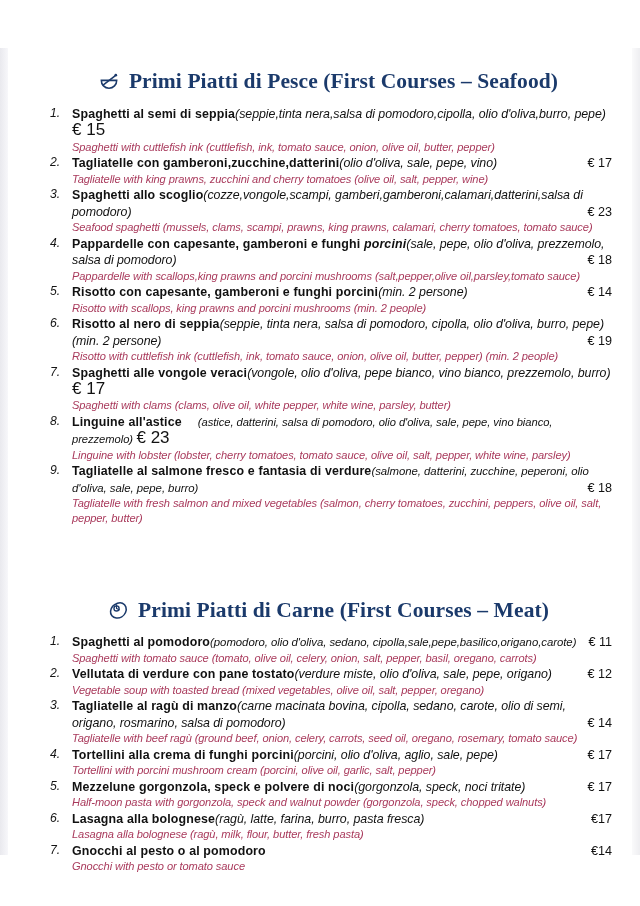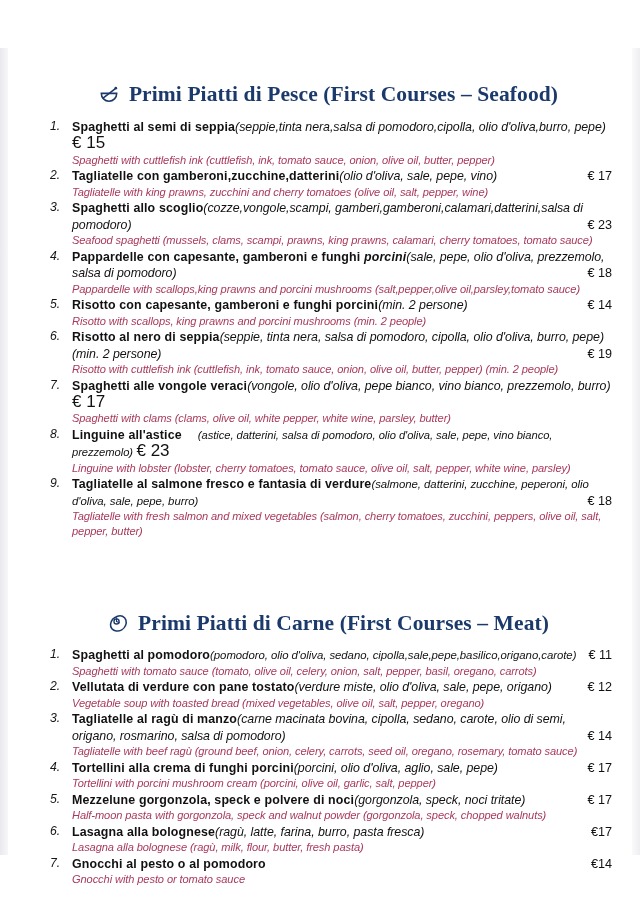--- a/index.html
+++ b/index.html
@@ -34,21 +34,21 @@
     left: 8px;
     top: 0;
     width: 624px;
     height: 906px;
     background: #ffffff;
   }
 
   .content {
     position: absolute;
     left: 36px;
-    top: 16px;
+    top: 3px;
     width: 568px;
   }
 
   
   .section-head {
     display: flex;
     align-items: center;
     justify-content: center;
     gap: 9px;
     color: #1b3a6b;

